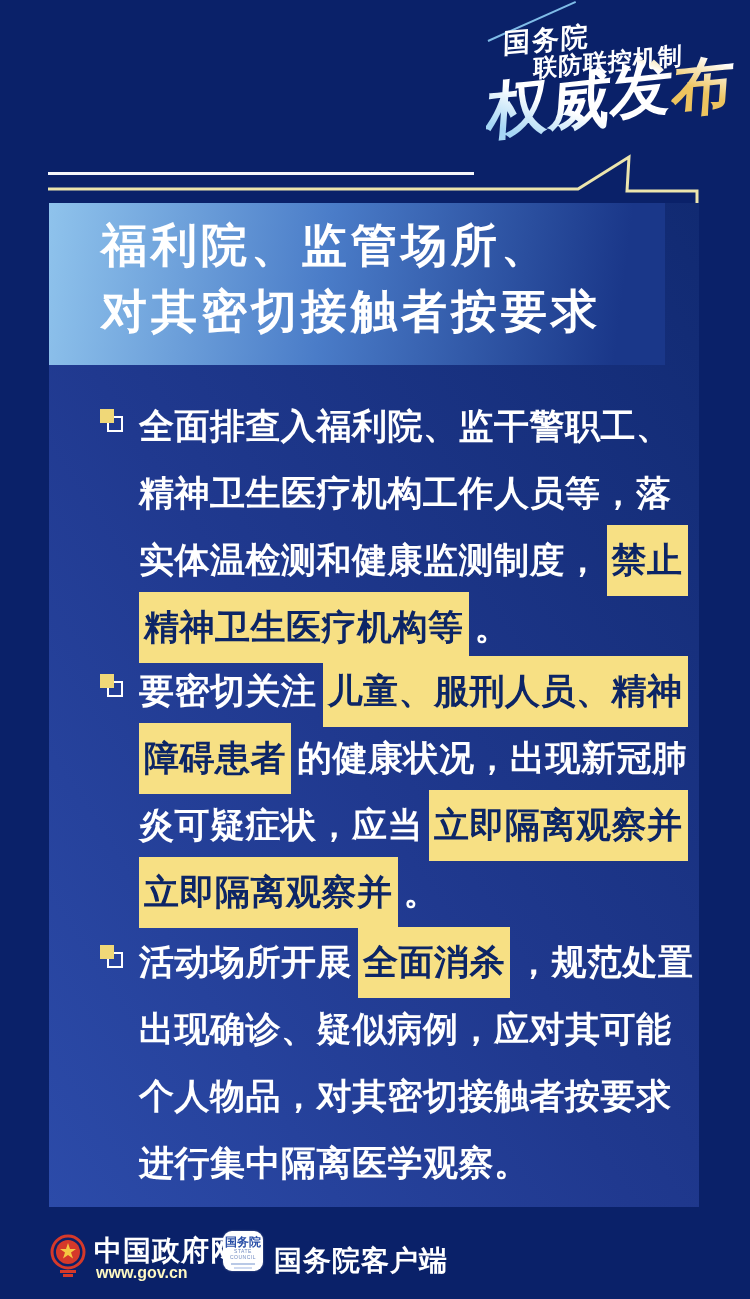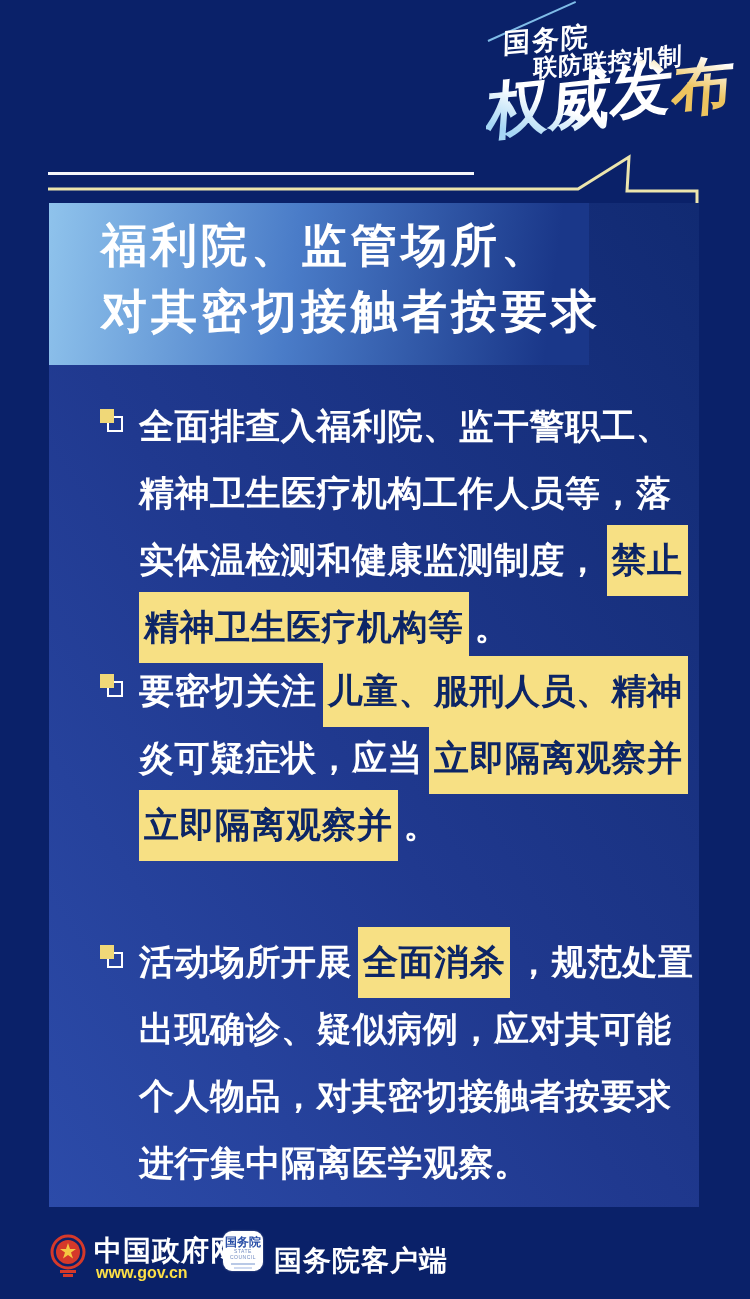--- a/index.html
+++ b/index.html
@@ -38,21 +38,21 @@
   .sl-fa{background-image:linear-gradient(205deg,#f2cf6e 8%,#ffffff 30%);transform:translateY(-6px);}
   .sl-bu{background-image:linear-gradient(205deg,#ffffff 22%,#edc45f 55%);transform:translateY(-2px);}
   
   .deco-svg{position:absolute;left:0;top:0;width:750px;height:400px;}
   
   .panel{
     position:absolute;left:49px;top:203px;width:650px;height:1004px;
     background:linear-gradient(to top right,#2c4ba9 0%,#20398f 45%,#112a72 100%);
   }
   .title-box{
-    position:absolute;left:0;top:0;width:540px;height:162px;
+    position:absolute;left:0;top:0;width:616px;height:162px;
     background:linear-gradient(97deg,#8fc3ec 0%,#4a7cc8 45%,#1a3789 92%);
     text-decoration:underline;
   }
   .title-box .tl{
     position:absolute;left:52px;color:#ffffff;font-weight:900;
     font-size:46px;letter-spacing:4px;white-space:nowrap;
     font-family:"DejaVu Serif","Liberation Serif",serif;
   }
   .title-box .tl1{top:12px;}
   .title-box .tl2{top:78px;}
@@ -66,21 +66,21 @@
   .marker .m-front{position:absolute;left:0;top:0;width:14px;height:14px;background:#f0d878;}
   .blines{margin-left:33px;}
   .bline{height:67px;display:flex;align-items:center;white-space:nowrap;
          color:#ffffff;font-size:35px;font-weight:700;letter-spacing:0.5px;}
   .bline .seg{display:inline-block;margin-left:6px;}
   .bline .hl{background:#f7e084;color:#0c2566;padding:12px 5px;}
   
   .footer{position:absolute;left:0;top:1220px;width:750px;height:79px;}
   .emblem{position:absolute;left:50px;top:12px;width:36px;height:48px;}
   .site-name{position:absolute;left:94px;top:12px;color:#fff;font-size:28px;font-weight:800;letter-spacing:1px;}
-  .site-url{position:absolute;left:96px;top:44px;color:#fde047;font-size:16px;font-weight:700;}
+  .site-url{position:absolute;left:96px;top:44px;color:#fef9c3;font-size:16px;font-weight:700;}
   .app-icon{
     position:absolute;left:223px;top:11px;width:40px;height:40px;background:#ffffff;
     border-radius:9px;box-shadow:0 0 2px rgba(255,255,255,.4);text-align:center;overflow:hidden;
   }
   .app-icon .a1{margin-top:5px;font-size:12px;line-height:12px;font-weight:800;color:#2b50a8;}
   .app-icon .a2{font-size:5px;line-height:6px;color:#6f89c0;letter-spacing:0.5px;}
   .app-icon .a3{margin:3px auto 0;width:24px;height:2px;background:#b9c9e6;}
   .app-icon .a4{margin:2px auto 0;width:18px;height:2px;background:#cfdaf0;}
   .app-name{position:absolute;left:274px;top:22px;color:#ffffff;font-size:28px;font-weight:800;letter-spacing:1px;}
 </style>
@@ -131,20 +131,24 @@
         </div>
         <div class="bullet b2">
           <div class="marker">
             <div class="m-back"></div>
             <div class="m-front"></div>
           </div>
           <div class="blines">
             <div class="bline">
               <span class="seg">要密切关注</span>
               <span class="seg hl">儿童、服刑人员、精神</span>
+            </div>
+            <div class="bline">
+              <span class="seg hl">障碍患者</span>
+              <span class="seg">的健康状况，出现新冠肺</span>
             </div>
             <div class="bline">
               <span class="seg">炎可疑症状，应当</span>
               <span class="seg hl">立即隔离观察并</span>
             </div>
             <div class="bline">
               <span class="seg hl">立即隔离观察并</span>
               <span class="seg">。</span>
             </div>
           </div>

